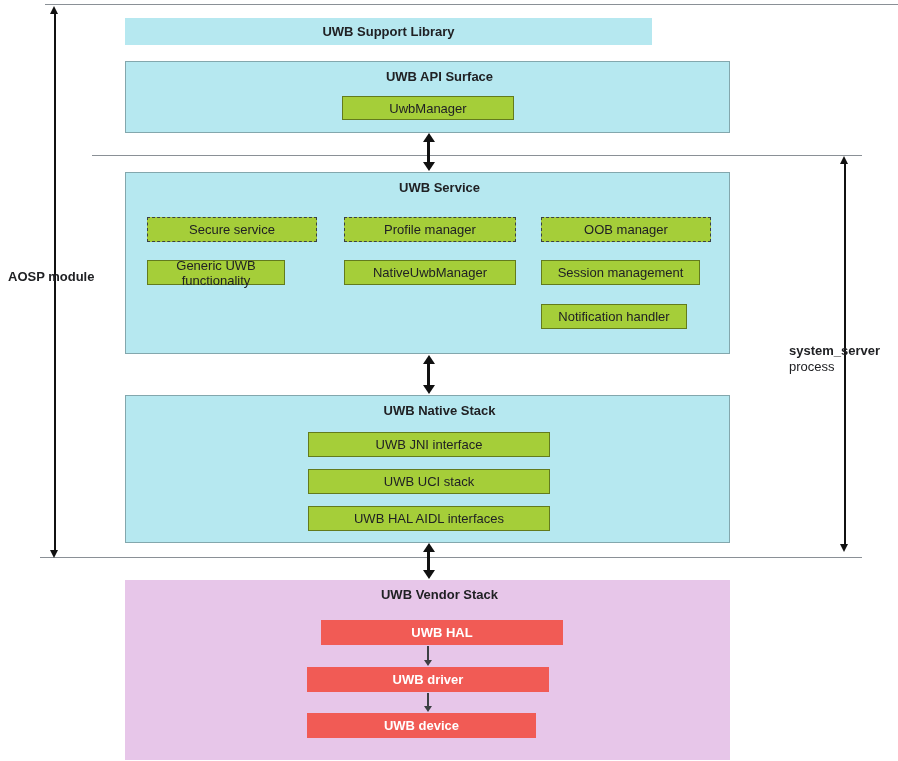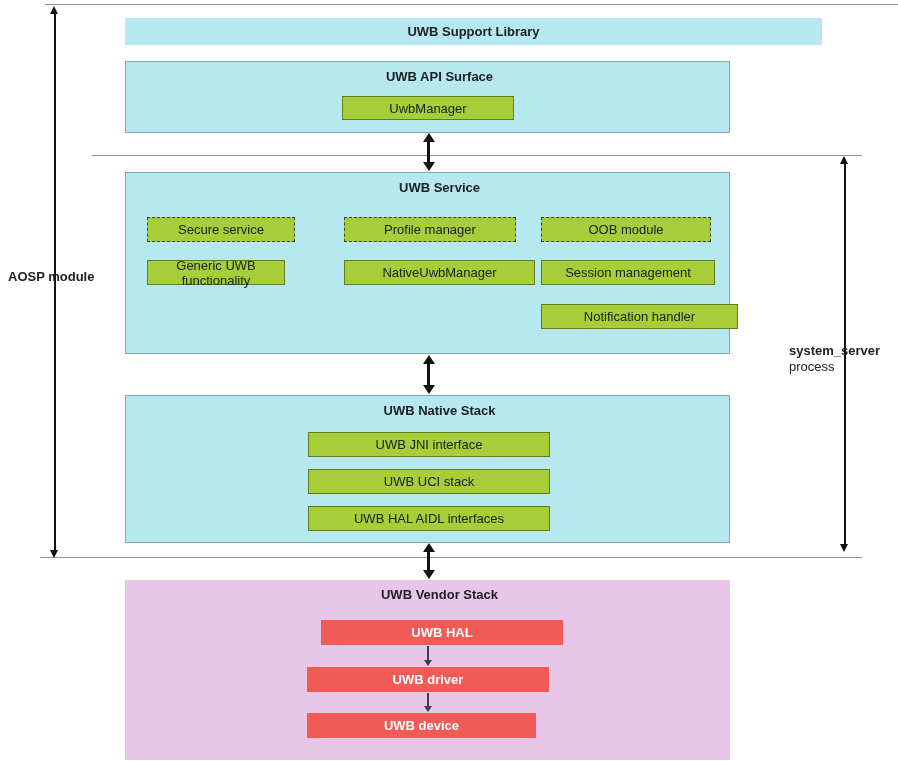--- a/index.html
+++ b/index.html
@@ -58,57 +58,57 @@
 
   <div class="varrow thin" style="left:54px;top:14px;height:536px"></div>
   <div class="label bold" style="left:8px;top:269px">AOSP module</div>
 
   <div class="varrow thin" style="left:844px;top:164px;height:380px"></div>
   <div class="label" style="left:789px;top:343px">
     <div class="bold">system_server</div>
     <div>process</div>
   </div>
 
-  <div class="bigbox cyan flexcenter" style="left:125px;top:18px;width:697px;height:27px">
+  <div class="bigbox cyan flexcenter" style="left:125px;top:18px;width:527px;height:27px">
     <span>UWB Support Library</span>
   </div>
 
   <div class="bigbox cyan bordered" style="left:125px;top:61px;width:605px;height:72px">
     <div class="boxtitle">UWB API Surface</div>
     <div class="chip" style="left:216px;top:34px;width:172px;height:24px">
       <span>UwbManager</span>
     </div>
   </div>
 
   <div class="varrow thick" style="left:427px;top:141px;height:22px"></div>
 
   <div class="bigbox cyan bordered" style="left:125px;top:172px;width:605px;height:182px">
     <div class="boxtitle">UWB Service</div>
 
-    <div class="chip dashed" style="left:21px;top:44px;width:148px;height:25px">
+    <div class="chip dashed" style="left:21px;top:44px;width:170px;height:25px">
       <span>Secure service</span>
     </div>
     <div class="chip dashed" style="left:218px;top:44px;width:172px;height:25px">
       <span>Profile manager</span>
     </div>
     <div class="chip dashed" style="left:415px;top:44px;width:170px;height:25px">
-      <span>OOB module</span>
+      <span>OOB manager</span>
     </div>
 
     <div class="chip" style="left:21px;top:87px;width:138px;height:25px">
       <span>Generic UWB functionality</span>
     </div>
-    <div class="chip" style="left:218px;top:87px;width:191px;height:25px">
+    <div class="chip" style="left:218px;top:87px;width:172px;height:25px">
       <span>NativeUwbManager</span>
     </div>
-    <div class="chip" style="left:415px;top:87px;width:174px;height:25px">
+    <div class="chip" style="left:415px;top:87px;width:159px;height:25px">
       <span>Session management</span>
     </div>
 
-    <div class="chip" style="left:415px;top:131px;width:197px;height:25px">
+    <div class="chip" style="left:415px;top:131px;width:146px;height:25px">
       <span>Notification handler</span>
     </div>
   </div>
 
   <div class="varrow thick" style="left:427px;top:363px;height:23px"></div>
 
   <div class="bigbox cyan bordered" style="left:125px;top:395px;width:605px;height:148px">
     <div class="boxtitle">UWB Native Stack</div>
     <div class="chip" style="left:182px;top:36px;width:242px;height:25px">
       <span>UWB JNI interface</span>

